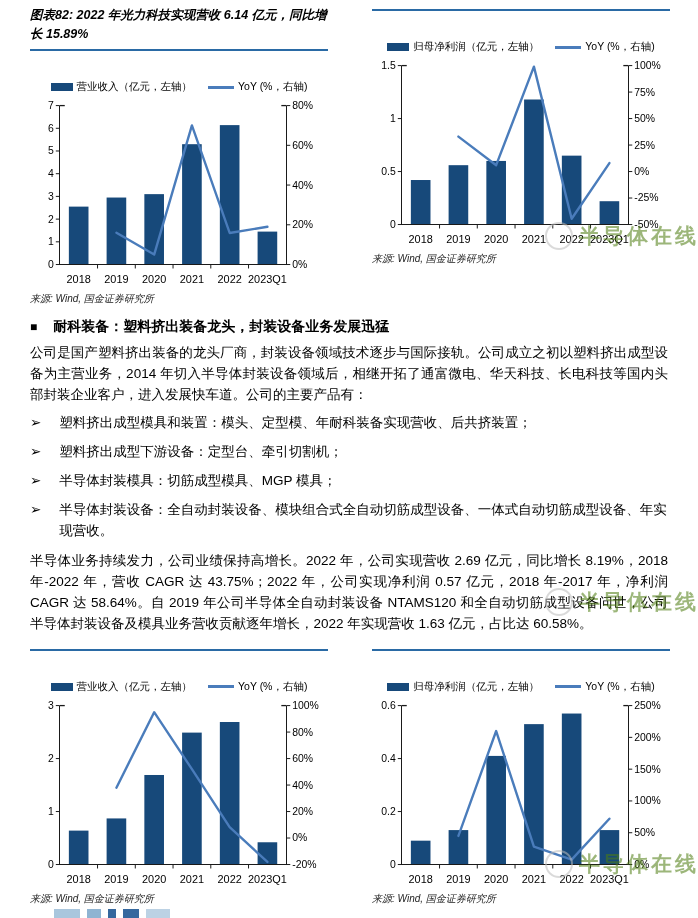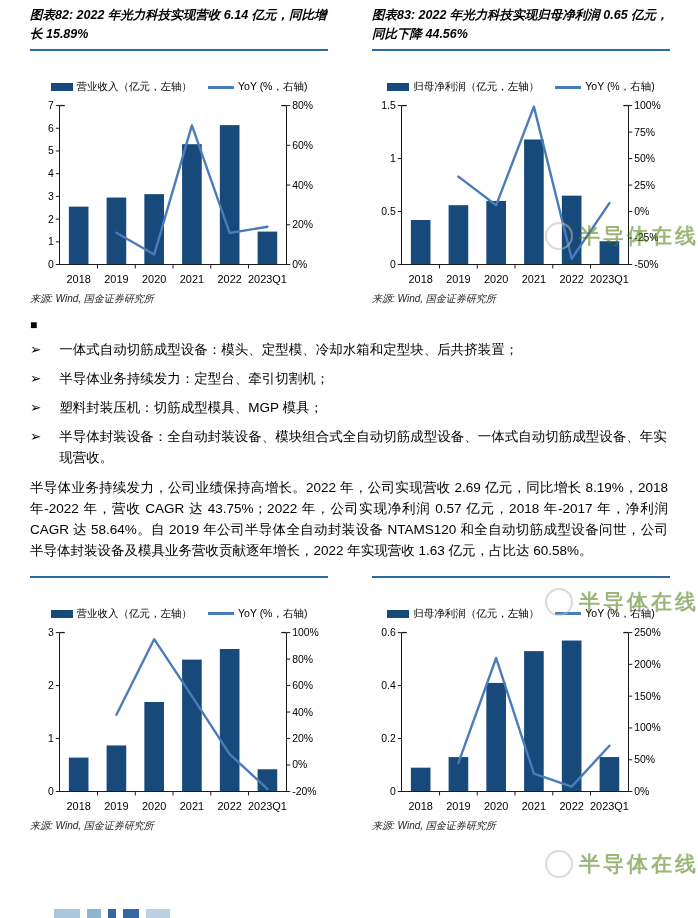--- a/index.html
+++ b/index.html
@@ -103,21 +103,20 @@
             <text x="163" y="189" text-anchor="middle" font-size="11" fill="#000">2021</text>
             <text x="201" y="189" text-anchor="middle" font-size="11" fill="#000">2022</text>
             <text x="239" y="189" text-anchor="middle" font-size="11" fill="#000">2023Q1</text>
             <polyline points="87,138 125,160 163,30 201,138.22 239,132" fill="none" stroke="#4A7CBB" stroke-width="2.4" stroke-linejoin="round" stroke-linecap="round"></polyline>
           </svg>
         </div>
       <div class="fig-source">来源: Wind, 国金证券研究所</div>
     </div>
 
     <div class="figure">
-      <div class="fig-title">图表83: 2022 年光力科技实现归母净利润 0.65 亿元，同比下降 44.56%</div>
       <hr class="fig-rule" style="border-top-color: rgb(42, 106, 165);">
       <div class="legend">
         <span class="legend-item">
           <span class="swatch-bar" style="background: rgb(23, 73, 122);"></span>
           <span>归母净利润（亿元，左轴）</span>
         </span>
         <span class="legend-item">
           <span class="swatch-line" style="background: rgb(74, 124, 187);"></span>
           <span>YoY (%，右轴)</span>
         </span>
@@ -171,33 +170,35 @@
             <polyline points="87,81.46666666666667 125,110.26666666666668 163,11.066666666666674 201,164.19733333333335 239,108.13333333333333" fill="none" stroke="#4A7CBB" stroke-width="2.4" stroke-linejoin="round" stroke-linecap="round"></polyline>
           </svg>
         </div>
       <div class="fig-source">来源: Wind, 国金证券研究所</div>
     </div>
   </div>
 
   <div class="text-section">
     <div class="sec-heading">
       <span class="sec-bullet">■</span>
-    </div>
+      <span>耐科装备：塑料挤出装备龙头，封装设备业务发展迅猛</span>
+    </div>
+    <p class="para">公司是国产塑料挤出装备的龙头厂商，封装设备领域技术逐步与国际接轨。公司成立之初以塑料挤出成型设备为主营业务，2014 年切入半导体封装设备领域后，相继开拓了通富微电、华天科技、长电科技等国内头部封装企业客户，进入发展快车道。公司的主要产品有：</p>
 
     <div class="bullet">
       <span class="bullet-marker">➢</span>
-      <span>一体式自动切筋成型设备：模头、定型模、冷却水箱和定型块、后共挤装置；</span>
+      <span>塑料挤出成型模具和装置：模头、定型模、年耐科装备实现营收、后共挤装置；</span>
     </div>
     <div class="bullet">
       <span class="bullet-marker">➢</span>
-      <span>半导体业务持续发力：定型台、牵引切割机；</span>
+      <span>塑料挤出成型下游设备：定型台、牵引切割机；</span>
     </div>
     <div class="bullet">
       <span class="bullet-marker">➢</span>
-      <span>塑料封装压机：切筋成型模具、MGP 模具；</span>
+      <span>半导体封装模具：切筋成型模具、MGP 模具；</span>
     </div>
     <div class="bullet">
       <span class="bullet-marker">➢</span>
       <span>半导体封装设备：全自动封装设备、模块组合式全自动切筋成型设备、一体式自动切筋成型设备、年实现营收。</span>
     </div>
 
     <p class="para">半导体业务持续发力，公司业绩保持高增长。2022 年，公司实现营收 2.69 亿元，同比增长 8.19%，2018 年-2022 年，营收 CAGR 达 43.75%；2022 年，公司实现净利润 0.57 亿元，2018 年-2017 年，净利润 CAGR 达 58.64%。自 2019 年公司半导体全自动封装设备 NTAMS120 和全自动切筋成型设备问世，公司半导体封装设备及模具业务营收贡献逐年增长，2022 年实现营收 1.63 亿元，占比达 60.58%。</p>
   </div>
 
   <div class="fig-row">

